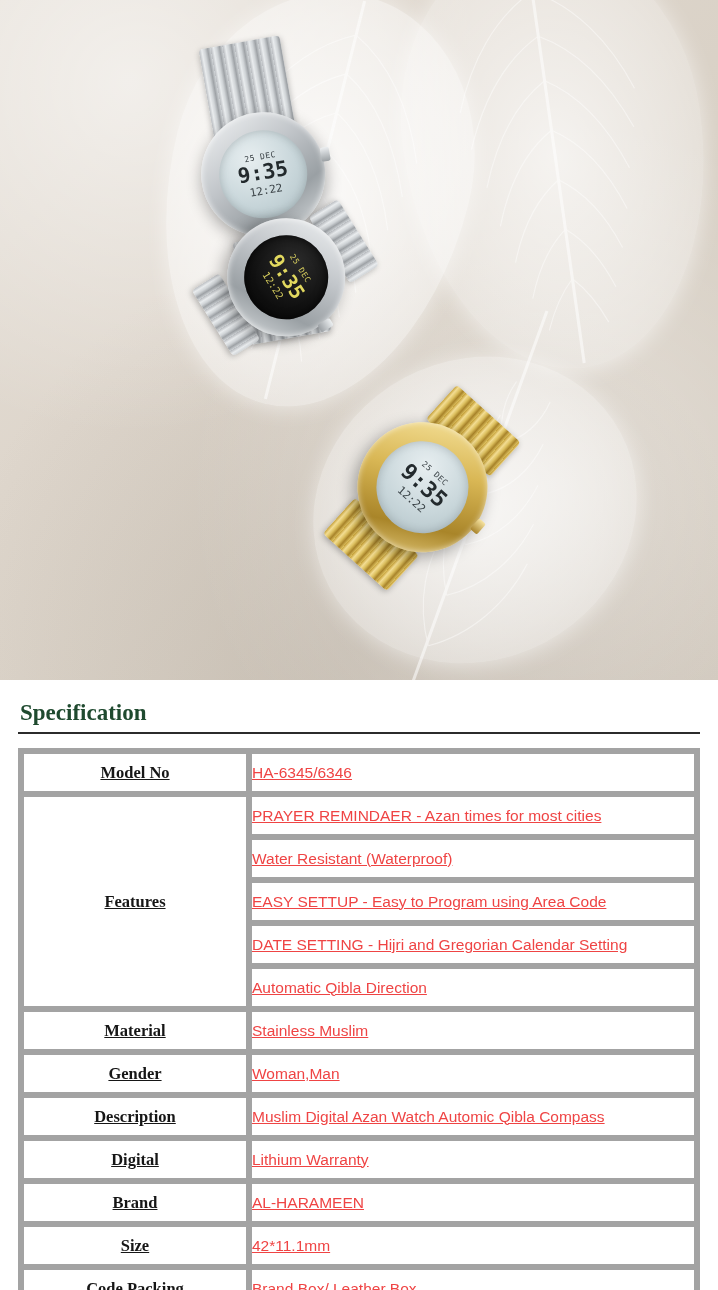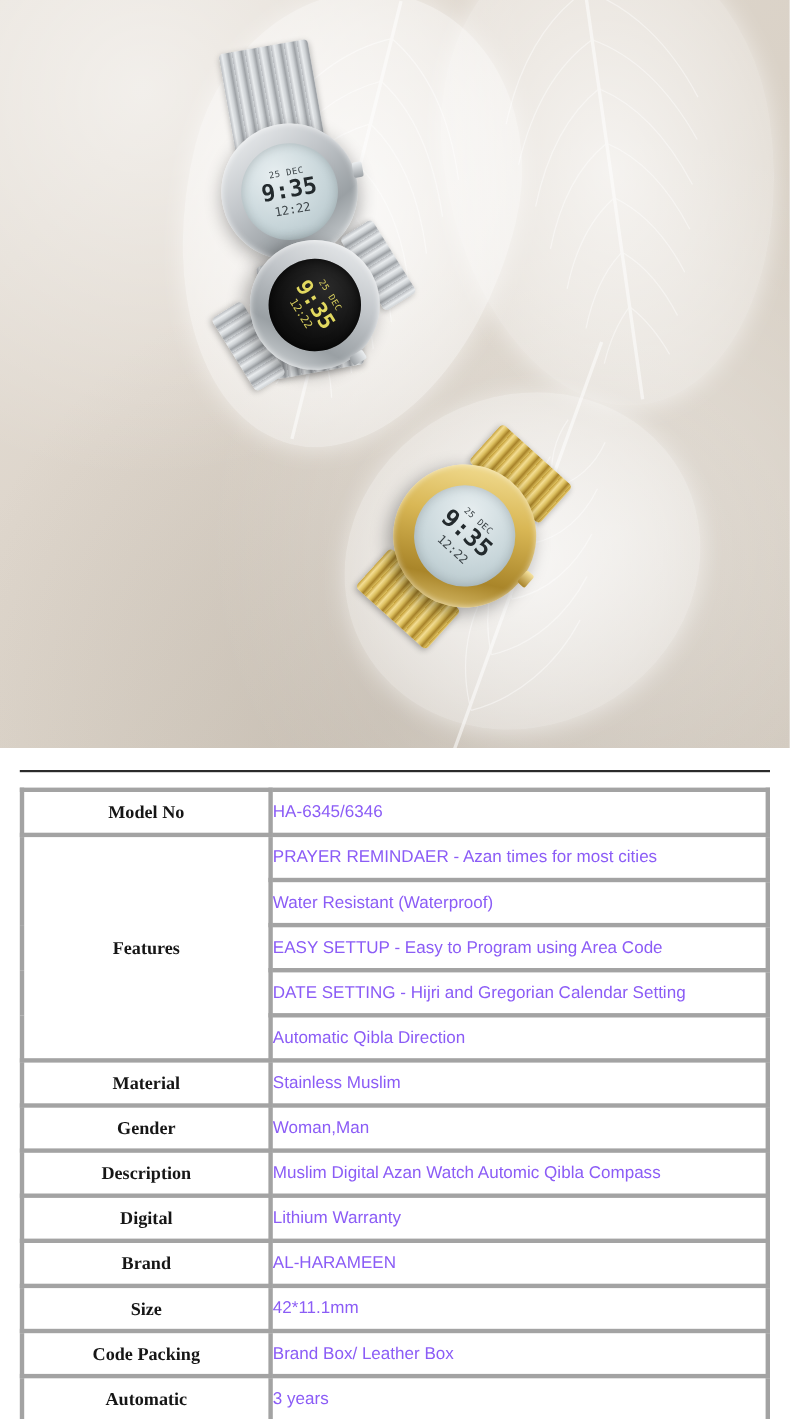--- a/index.html
+++ b/index.html
@@ -179,38 +179,39 @@
     background: #2b2b2b;
     margin: 0 0 14px 0;
   }
 
   table.spec {
     width: 100%;
     border-collapse: collapse;
     table-layout: fixed;
   }
   table.spec td {
-    border: 4px solid #a3a3a3;
+    border: 6px solid #a3a3a3;
     padding: 0;
     vertical-align: middle;
     height: 37px;
+    text-decoration: underline;
   }
   td.label {
     width: 222px;
     text-align: center;
     font-family: "Liberation Serif", serif;
     font-weight: bold;
     font-size: 16.5px;
     color: #161616;
   }
   td.value {
     padding-left: 14px;
     font-family: "Liberation Sans", sans-serif;
     font-size: 15.5px;
-    color: #8b5cf6;
+    color: #ef4444;
   }
 </style>
 </head>
 <body>
 
 <div class="hero">
   <div class="hero-grain"></div>
 
   <div class="leaf leaf-1">
     <svg class="veins" viewBox="0 0 300 420" preserveAspectRatio="none">
@@ -307,20 +308,21 @@
     <div class="crown gold"></div>
     <div class="dial light lcd-light">
       <div class="lcd-date" style="font-size:8px;margin-bottom:1px;">25 DEC</div>
       <div class="lcd-time" style="font-size:22px;line-height:22px;">9:35</div>
       <div class="lcd-sub" style="font-size:11px;margin-top:1px;">12:22</div>
     </div>
   </div>
 </div>
 
 <div class="spec-wrap">
+  <div class="spec-title">Specification</div>
   <div class="spec-rule"></div>
 
   <table class="spec">
     <tbody id="spec-body">
         <tr>
           <td class="label" rowspan="1">Model No</td>
           <td class="value">HA-6345/6346</td>
         </tr>
         <tr>
           <td class="label" rowspan="5">Features</td>

